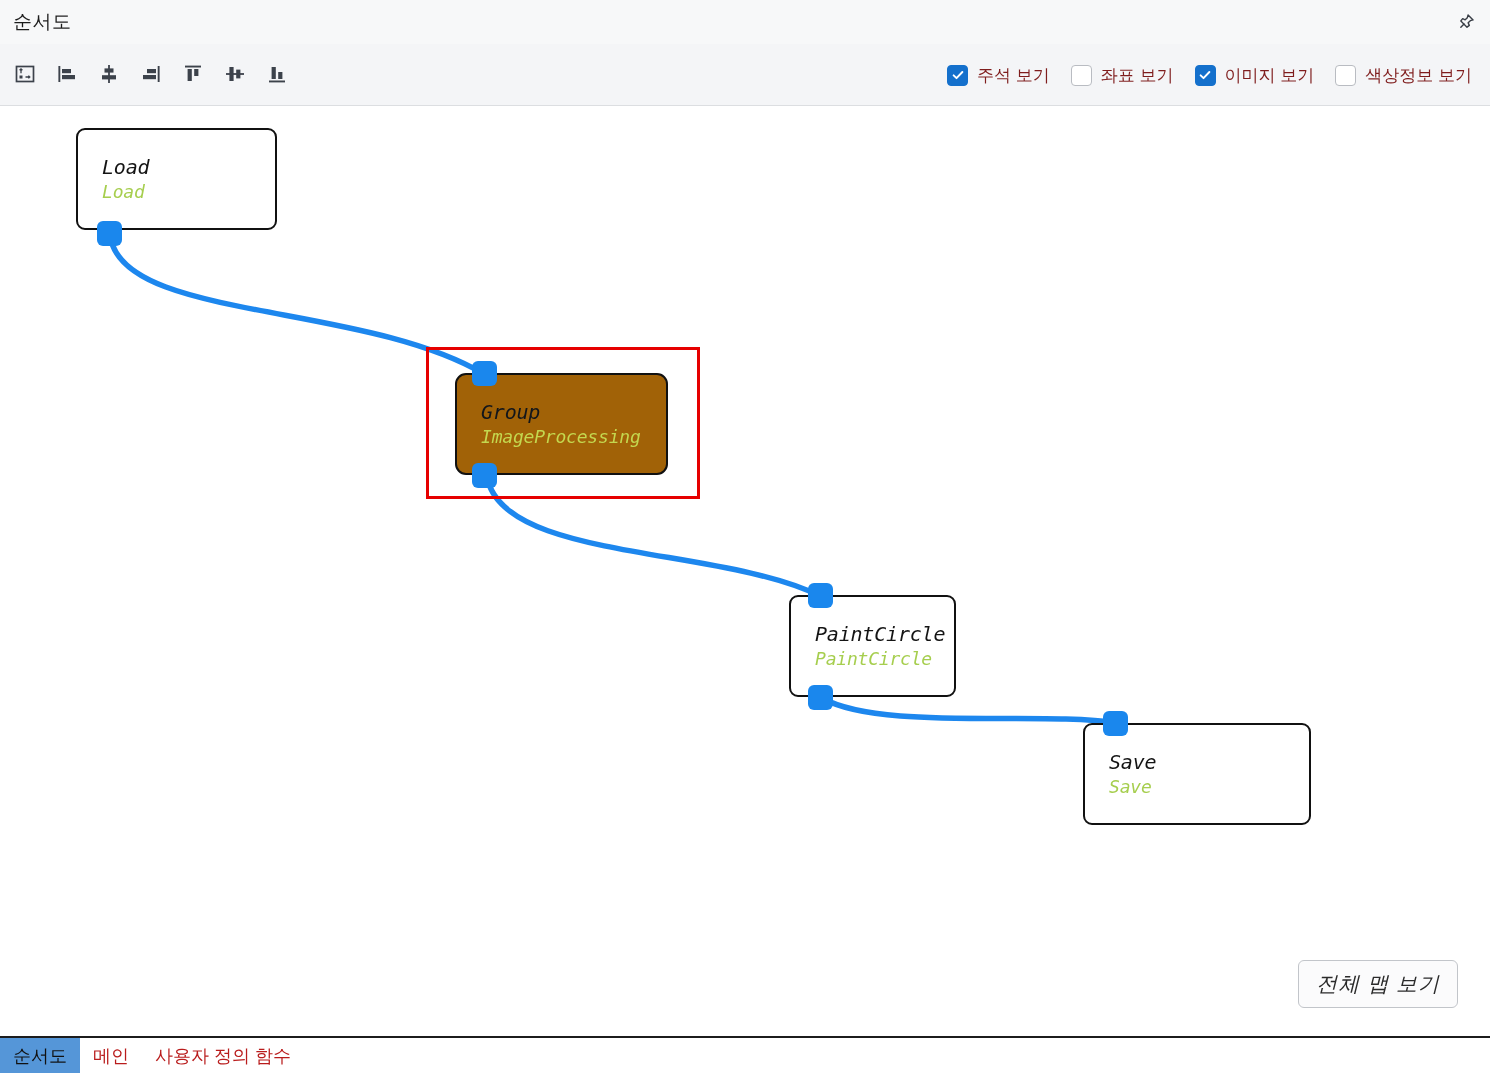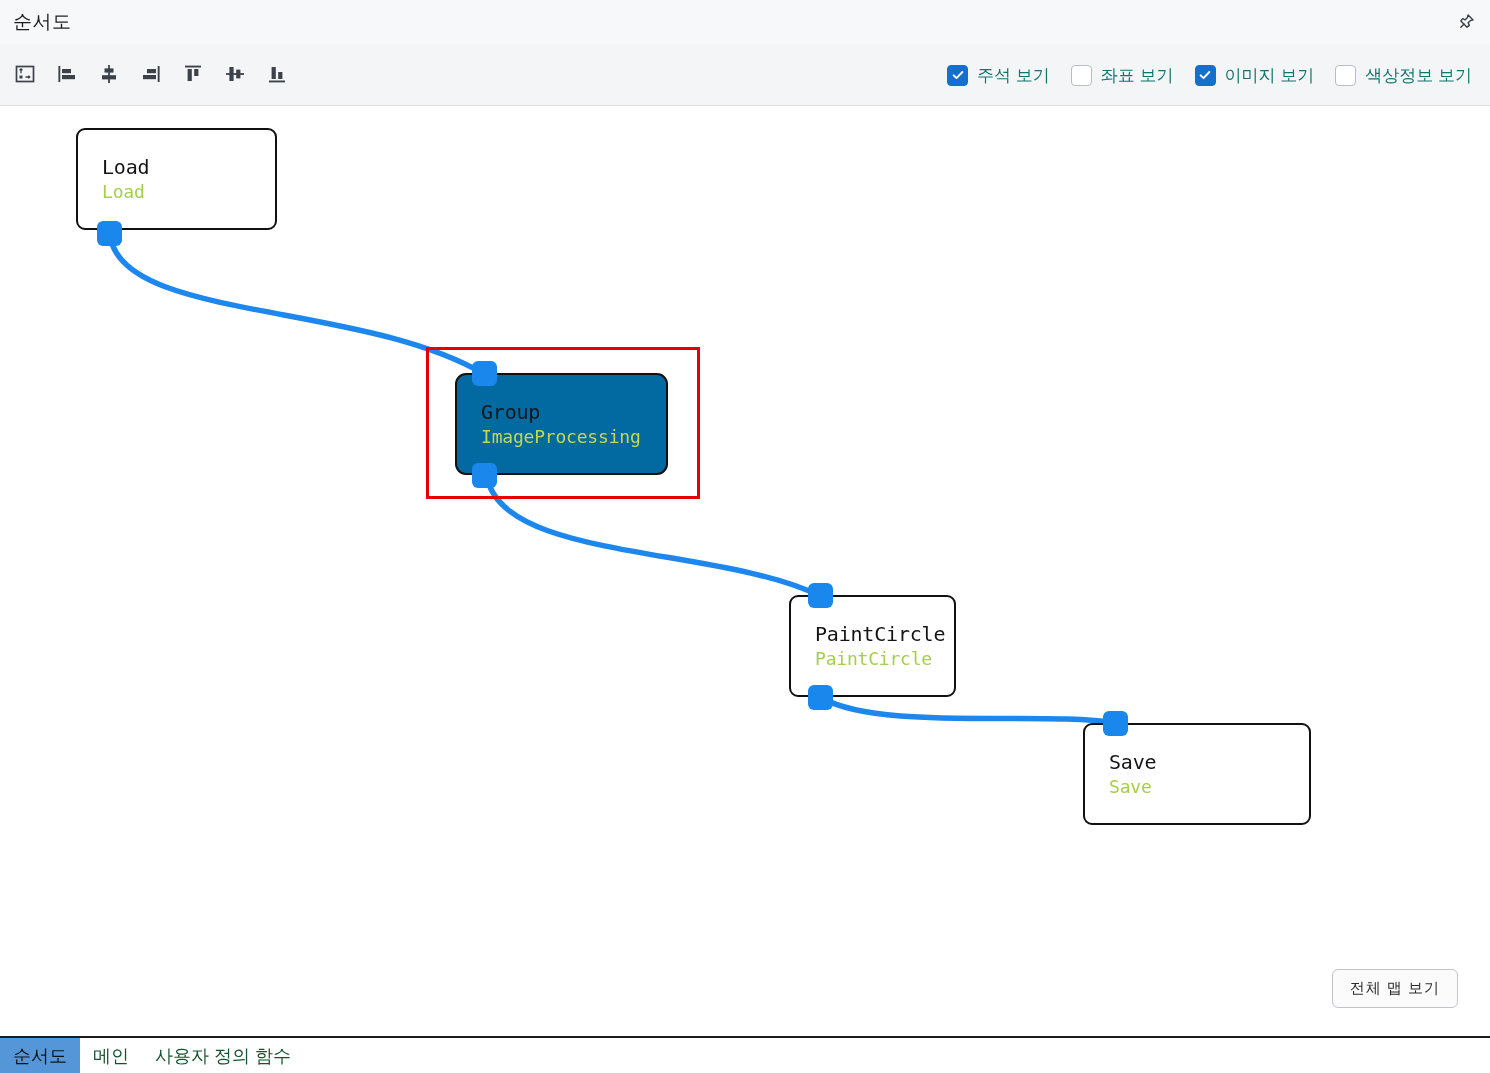--- a/index.html
+++ b/index.html
@@ -99,32 +99,33 @@
     border: 1.6px solid #b9bcc2;
     background: #ffffff;
   }
   .chk-box.on {
     border: 1.6px solid #1470cc;
     background: #1470cc;
   }
   .chk-box.on svg { display: block; }
   .chk-label {
     font-size: 17px;
-    color: #0f766e;
+    color: #7f1d1d;
     white-space: nowrap;
   }
 
   
   .canvas {
     position: absolute;
     top: 106px; left: 0;
     width: 1490px;
     height: 930px;
     background: #ffffff;
     overflow: hidden;
+    font-style: italic;
   }
   .edges-svg {
     position: absolute;
     top: 0; left: 0;
     width: 1490px;
     height: 930px;
     pointer-events: none;
   }
 
   
@@ -133,21 +134,21 @@
     box-sizing: border-box;
     border: 2.5px solid #111111;
     border-radius: 9px;
     background: #ffffff;
     display: flex;
     flex-direction: column;
     justify-content: center;
     padding-left: 24px;
   }
   .node.group-node {
-    background: #0369a1;
+    background: #a16207;
     border-radius: 11px;
   }
   .node-title {
     font-family: "DejaVu Sans Mono", "Liberation Mono", monospace;
     font-size: 20px;
     color: #141414;
     line-height: 1.28;
     letter-spacing: -0.2px;
   }
   .node-subtitle {
@@ -179,21 +180,21 @@
 
   
   .map-btn {
     position: absolute;
     right: 32px;
     bottom: 28px;
     padding: 9px 17px;
     border: 1px solid #c2c5ca;
     border-radius: 6px;
     background: #fbfbfc;
-    font-size: 15px;
+    font-size: 21px;
     color: #2b2b2b;
     letter-spacing: 1px;
     white-space: nowrap;
   }
 
   
   .tabbar {
     position: absolute;
     left: 0;
     bottom: 0;
@@ -204,21 +205,21 @@
     box-sizing: border-box;
     display: flex;
     align-items: stretch;
   }
   .tab {
     display: flex;
     align-items: center;
     justify-content: center;
     padding: 0 13px;
     font-size: 18px;
-    color: #14532d;
+    color: #b91c1c;
     white-space: nowrap;
   }
   .tab.active {
     background: #5596d8;
     color: #111111;
   }
 </style>
 </head>
 <body>
 

